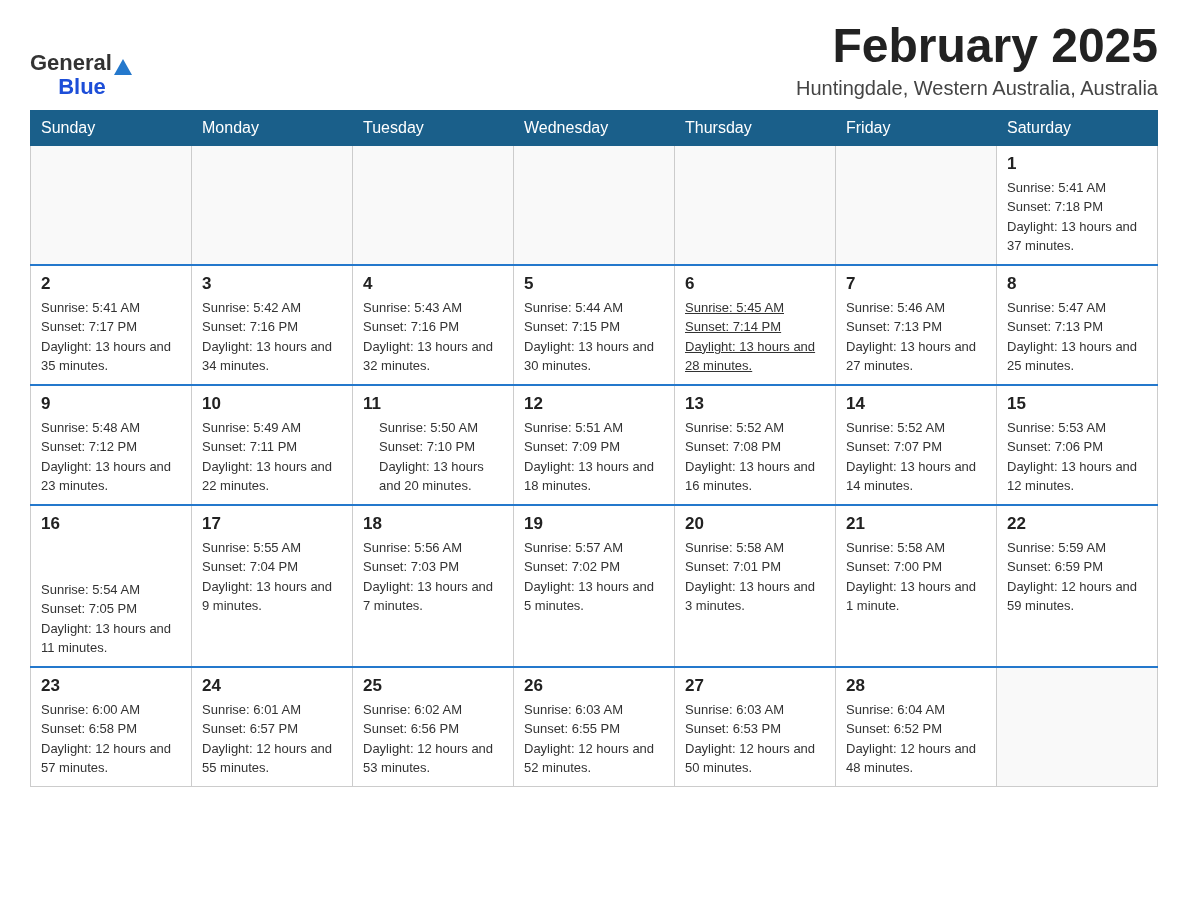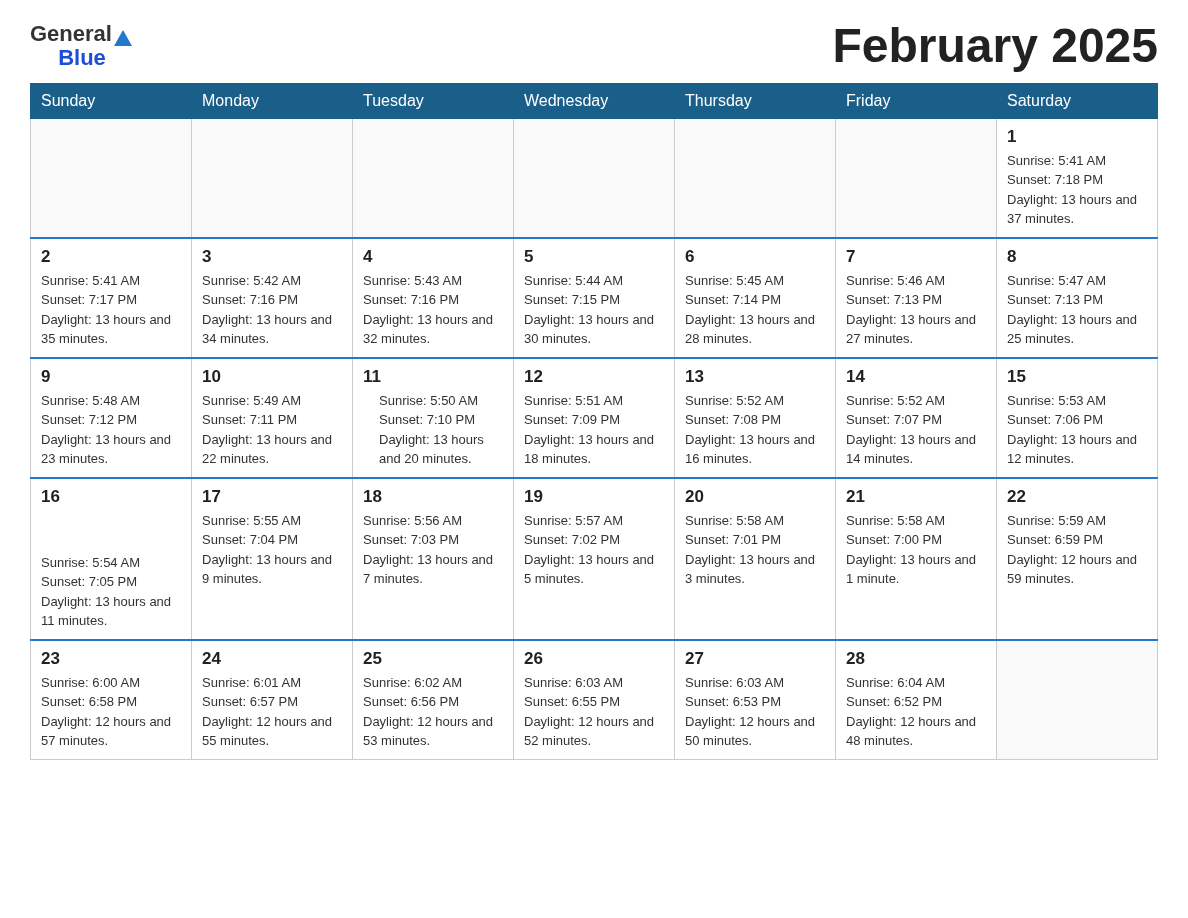--- a/index.html
+++ b/index.html
@@ -6,21 +6,21 @@
     body {
       font-family: Arial, sans-serif;
       background: #fff;
       padding: 20px 30px;
       width: 1188px;
       min-height: 918px;
     }
     .header {
       display: flex;
       justify-content: space-between;
-      align-items: center;
+      align-items: flex-end;
       margin-bottom: 10px;
     }
     .logo {
       display: flex;
       align-items: center;
       gap: 2px;
     }
     .logo-text-general {
       font-size: 22px;
       font-weight: bold;
@@ -108,20 +108,21 @@
           <div style="width:0;height:0;border-left:9px solid transparent;border-right:9px solid transparent;border-bottom:16px solid #2478cc; margin-bottom:1px;"></div>
         </div>
       </div>
       <div style="margin-top:-2px; margin-left:2px;">
         <span class="logo-text-blue">Blue</span>
       </div>
     </div>
   </div>
   <div class="title-section">
     <div class="month-title">February 2025</div>
+    <div class="location-title">Huntingdale, Western Australia, Australia</div>
   </div>
 </div>
 
 <table class="calendar">
   <thead>
     <tr>
     <th>Sunday</th>
         <th>Monday</th>
         <th>Tuesday</th>
         <th>Wednesday</th>
@@ -165,21 +166,21 @@
 Daylight: 13 hours and 32 minutes.</div>
         </td>
         <td>
           <span class="day-num">5</span>
           <div class="day-info" style="white-space: pre-line;">Sunrise: 5:44 AM
 Sunset: 7:15 PM
 Daylight: 13 hours and 30 minutes.</div>
         </td>
         <td>
           <span class="day-num">6</span>
-          <div class="day-info" style="white-space: pre-line;">Sunrise: 5:45 AM
+          <div class="day-info" style="white-space: pre-line; text-decoration: underline;">Sunrise: 5:45 AM
 Sunset: 7:14 PM
 Daylight: 13 hours and 28 minutes.</div>
         </td>
         <td>
           <span class="day-num">7</span>
           <div class="day-info" style="white-space: pre-line;">Sunrise: 5:46 AM
 Sunset: 7:13 PM
 Daylight: 13 hours and 27 minutes.</div>
         </td>
         <td>

